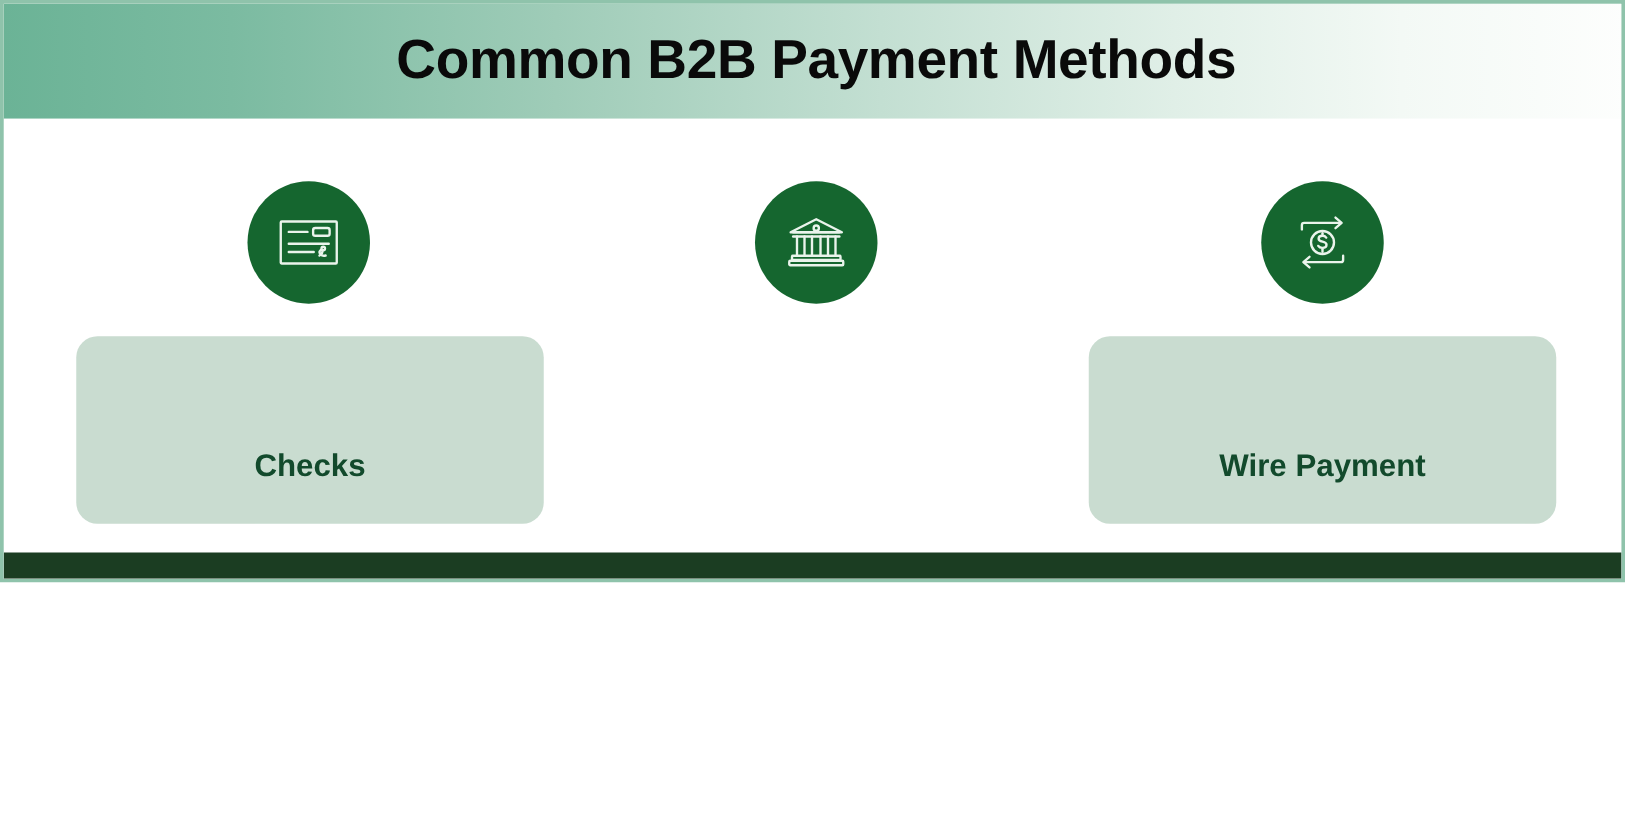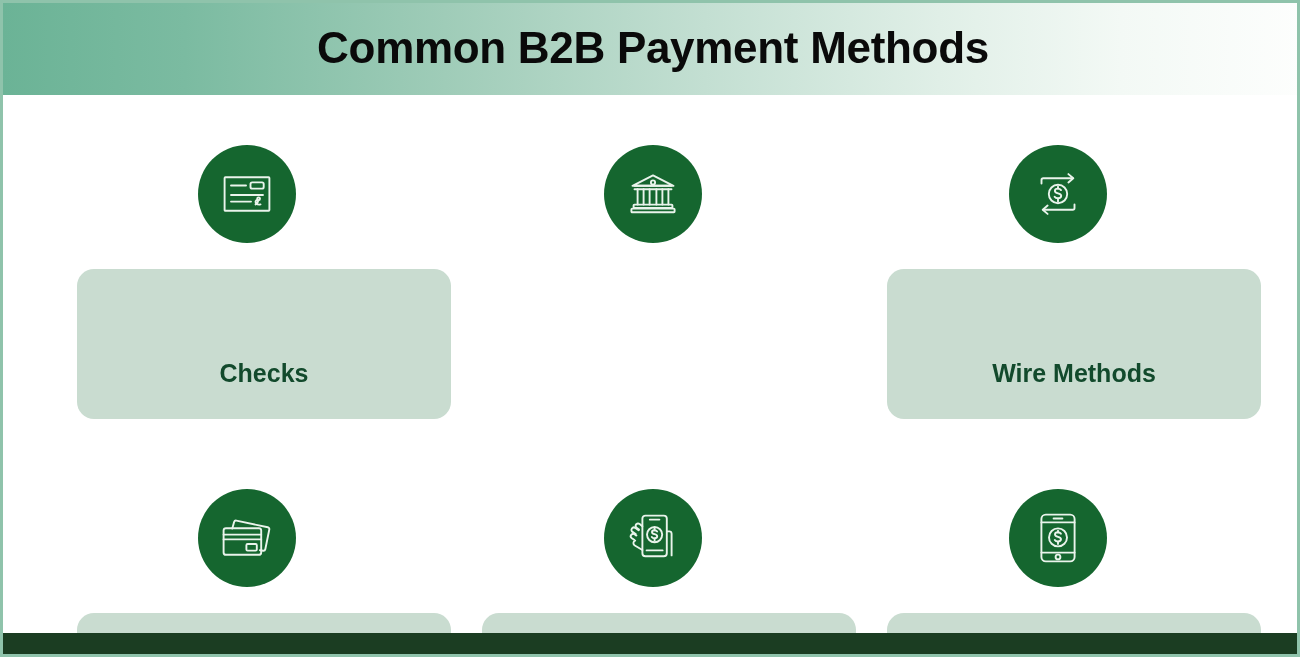--- a/index.html
+++ b/index.html
@@ -7,21 +7,21 @@
     padding: 0;
     background: #ffffff;
   }
   body {
     font-family: "Liberation Sans", sans-serif;
   }
 
   .poster {
     position: relative;
     width: 1300px;
-    height: 657px;
+    height: 466px;
     box-sizing: border-box;
     background: #ffffff;
     border: 3px solid #8fc3ab;
     overflow: hidden;
     padding-left: 48px;
   }
 
   
   .header {
     position: absolute;
@@ -73,21 +73,21 @@
   }
 
   .cell {
     position: relative;
     height: 186px;
     padding-top: 96px;
   }
 
   .card {
     position: absolute;
-    left: 16px;
+    left: 0;
     bottom: 0;
     width: 374px;
     height: 150px;
     background: #c9dcd0;
     border-radius: 17px;
     display: flex;
     align-items: flex-end;
     justify-content: center;
   }
   .card-label {
@@ -203,21 +203,21 @@
               <path d="M41.5 33.5v3.4c0 1-.8 1.8-1.8 1.8H10.5"></path>
               <polyline points="14.6,34.5 9.7,38.7 14.6,42.9"></polyline>
               <circle cx="25" cy="23" r="9.2"></circle>
               <path d="M28 19.1c-.7-1-1.8-1.5-3.1-1.5-1.8 0-3 .9-3 2.3 0 3.3 6.3 1.6 6.3 4.9 0 1.5-1.4 2.5-3.3 2.5-1.4 0-2.6-.5-3.3-1.6"></path>
               <line x1="25" y1="15.6" x2="25" y2="17.6"></line>
               <line x1="25" y1="28.4" x2="25" y2="30.4"></line>
             </svg>
           </div>
         </div>
         <div class="card">
-          <div class="card-label">Wire Methods</div>
+          <div class="card-label">Wire Payment</div>
         </div>
       </div>
 
       <div class="cell pos-left">
         <div class="badge">
           <div class="badge-inner">
             <svg width="52" height="42" viewBox="0 0 52 42" fill="none" stroke="#eaf4ec" stroke-width="1.9" stroke-linecap="round" stroke-linejoin="round">
               <path d="M11.3 11.6 13.1 5c.3-1 1.3-1.6 2.3-1.4l31.4 6.7c1 .2 1.7 1.2 1.5 2.2l-4 19.7c-.2 1-1.1 1.6-2.1 1.5l-3.3-.5"></path>
               <rect x="2.6" y="11.2" width="37.6" height="26.6" rx="2.4"></rect>
               <line x1="2.6" y1="17.6" x2="40.2" y2="17.6"></line>

